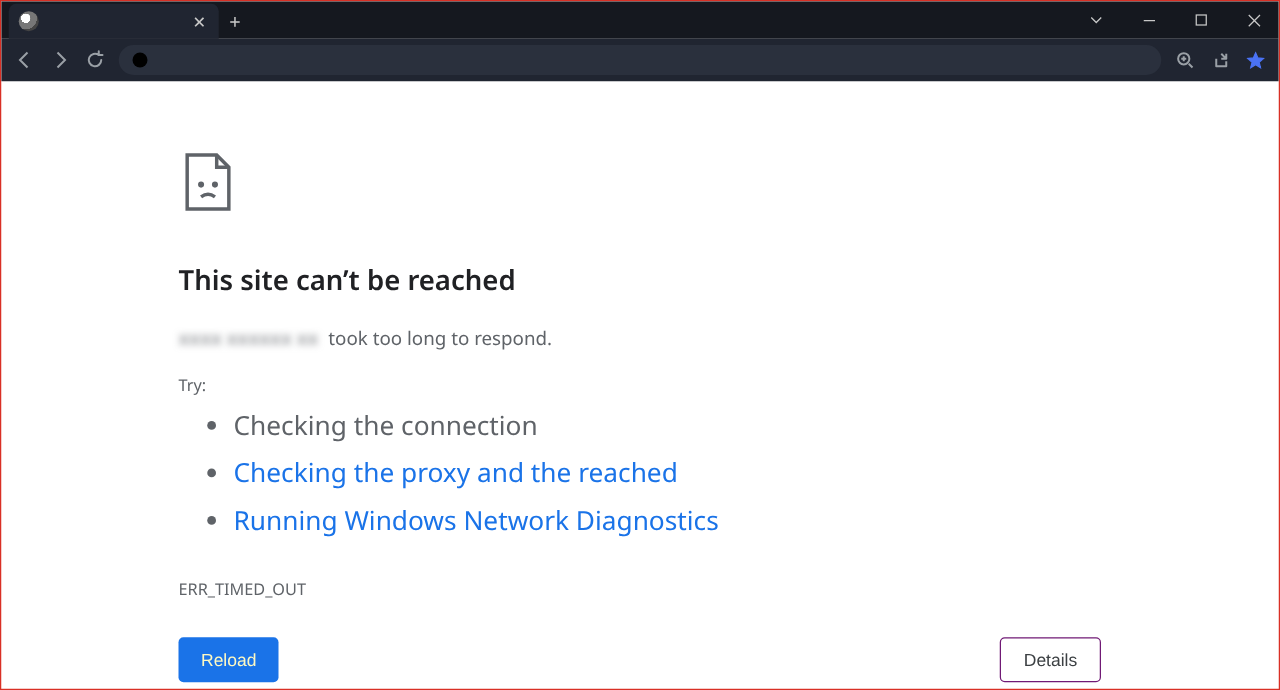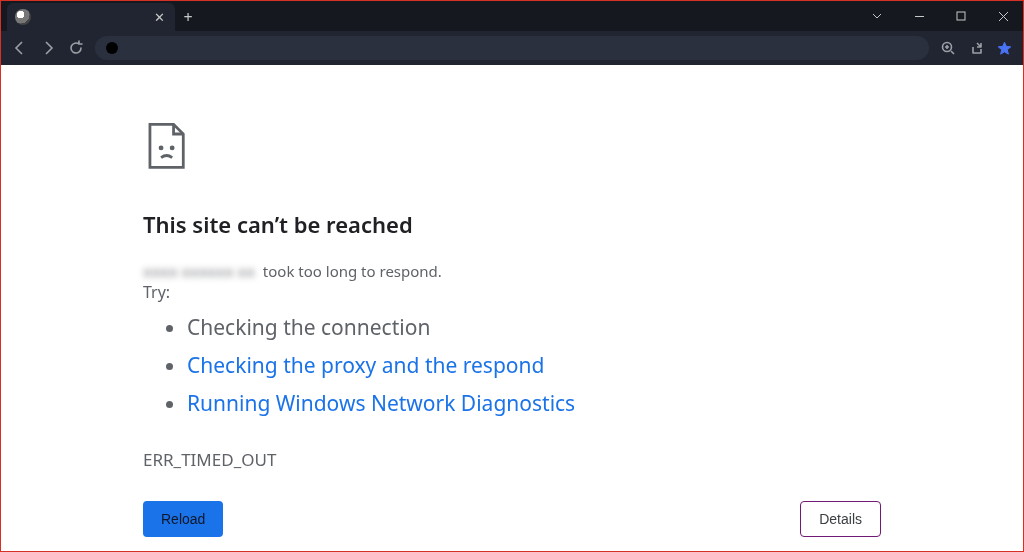--- a/index.html
+++ b/index.html
@@ -95,32 +95,32 @@
     .msg {
       margin-top: 22px; font-size: 15px; color: #5f6368;
       display: flex; align-items: center;
     }
     .blurred {
       display: inline-block; font-weight: 700;
       color: rgba(95,99,104,0.55);
       filter: blur(3px);
       margin-right: 8px;
     }
-    .try { font-size: 16px; color:#5f6368; margin-top:0; }
+    .try { font-size: 13px; color:#5f6368; margin-top:18px; }
     ul { list-style: disc; padding-left: 44px; margin-top:6px; }
     li { font-size: 21px; line-height: 1.8; color:#5f6368; }
     li.link a { color:#1a73e8; text-decoration:none; }
-    .errcode { font-size:17px; color:#5f6368; margin-top: 26px; }
+    .errcode { font-size:13px; color:#5f6368; margin-top: 26px; }
 
     .footer {
       margin-top: auto; display: flex; justify-content: space-between;
       padding-top: 30px;
     }
     .btn-primary {
-      background:#1a73e8; color:#0f172a; border:none; border-radius:4px;
+      background:#1a73e8; color:#fef9c3; border:none; border-radius:4px;
       padding: 9px 18px; font-size:14px; cursor:pointer;
     }
     .btn-secondary {
       background:#fff; border:1px solid #701a75; color:#3c4043;
       border-radius:4px; padding: 9px 18px; font-size:14px; cursor:pointer;
     }
   </style>
 </head>
 <body>
 
@@ -213,21 +213,21 @@
   <h1>This site can’t be reached</h1>
 
   <p class="msg">
     <span class="blurred">xxxx xxxxxx xx</span>
     <span>took too long to respond.</span>
   </p>
 
   <p class="try">Try:</p>
   <ul>
     <li>Checking the connection</li>
-    <li class="link"><a href="#">Checking the proxy and the respond</a></li>
+    <li class="link"><a href="#">Checking the proxy and the reached</a></li>
     <li class="link"><a href="#">Running Windows Network Diagnostics</a></li>
   </ul>
 
   <p class="errcode">ERR_TIMED_OUT</p>
 
   <div class="footer">
     <button class="btn-primary">Reload</button>
     <button class="btn-secondary">Details</button>
   </div>
 </div>

